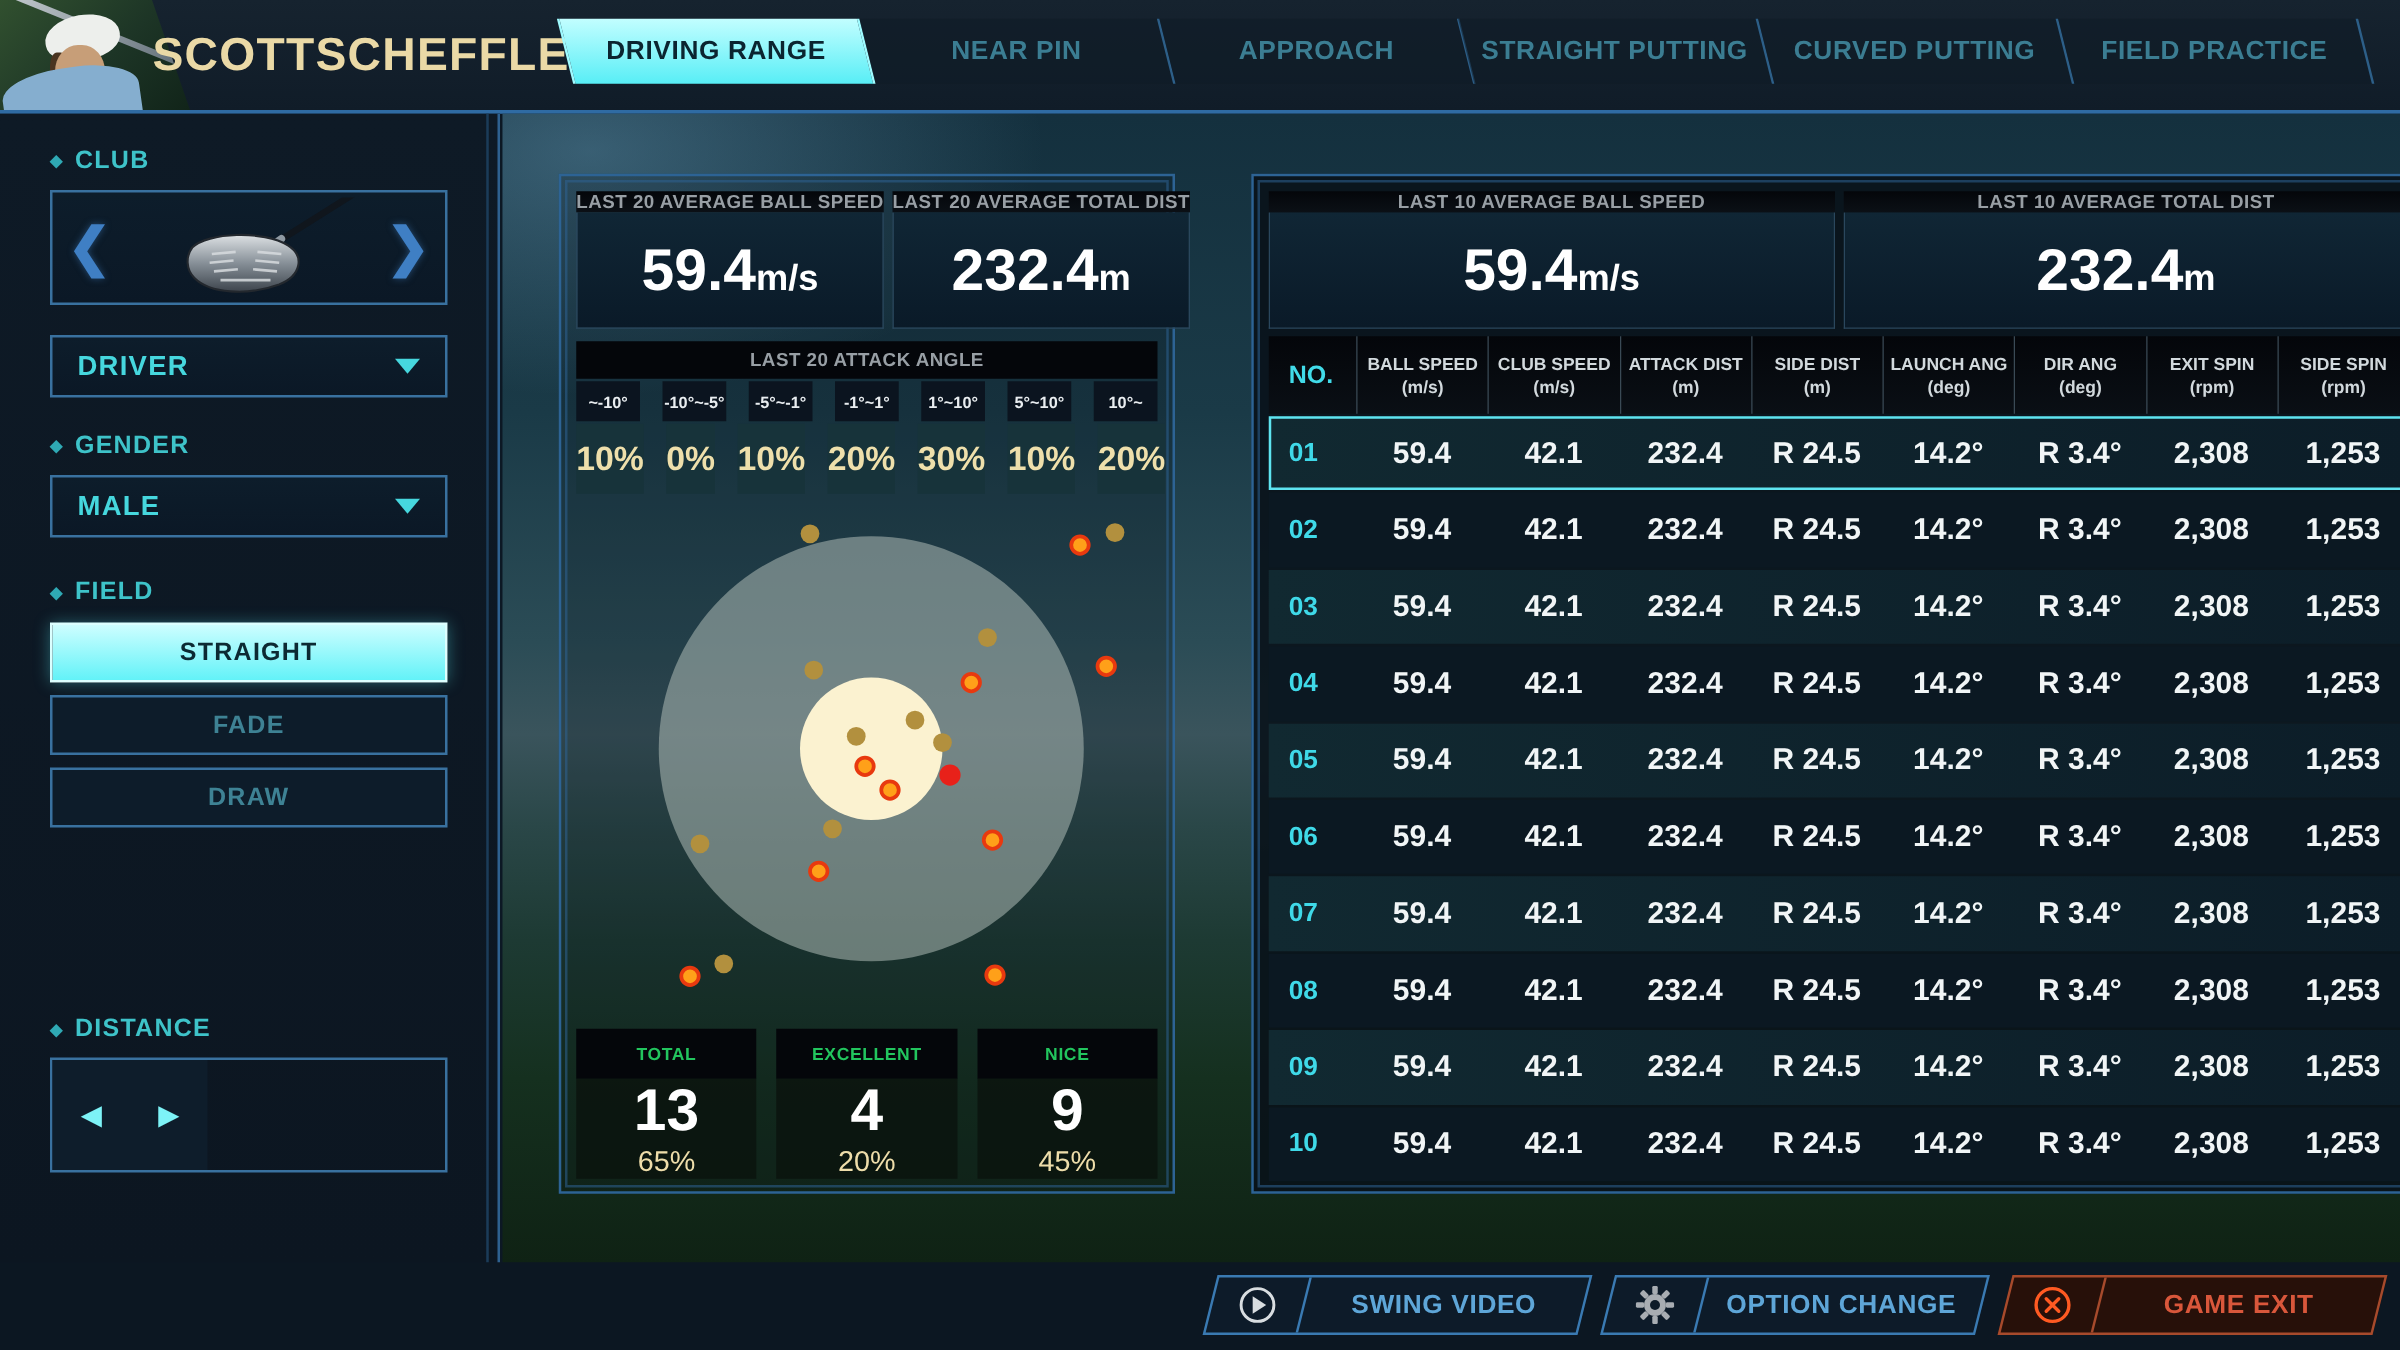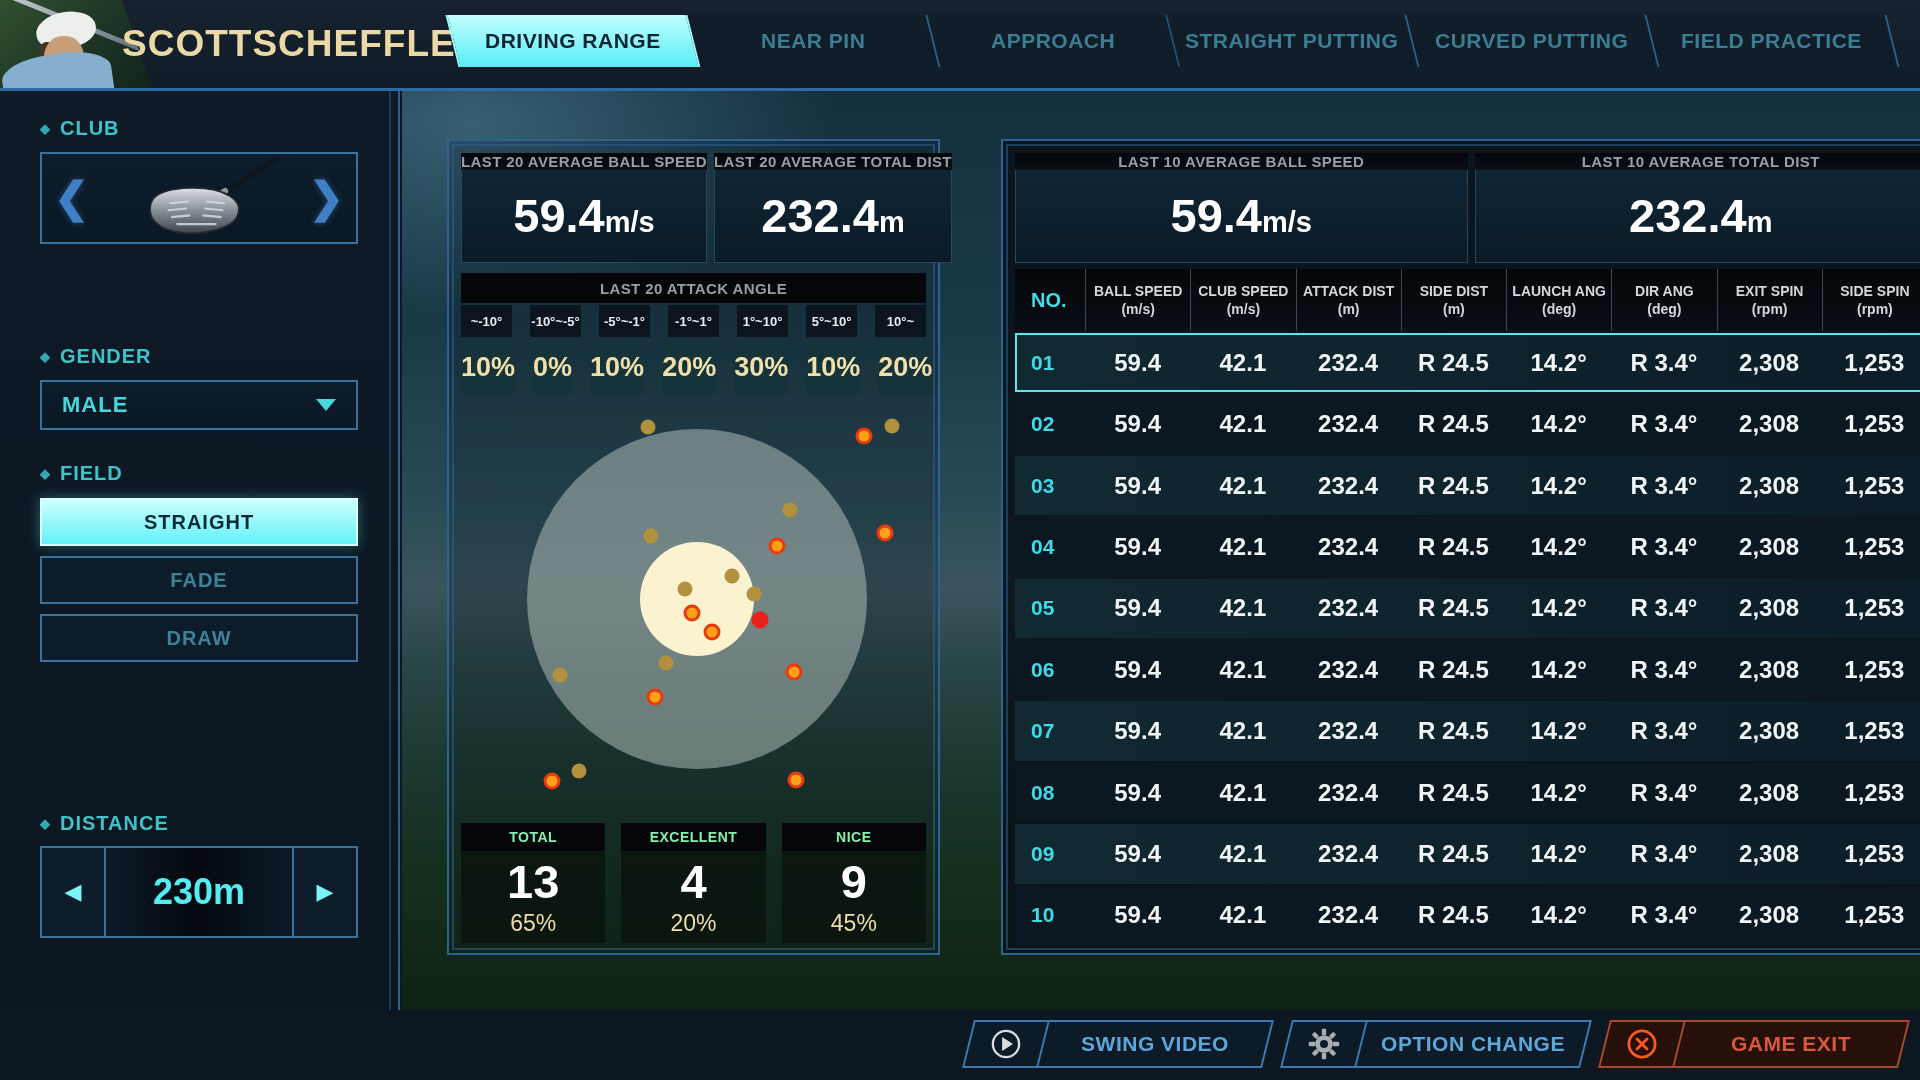--- a/index.html
+++ b/index.html
@@ -101,22 +101,22 @@
            background:rgba(174,188,183,.55);}
   .c-inner{position:absolute;left:179px;top:151px;width:114px;height:114px;border-radius:50%;background:#fbf2d0;}
   .dot{position:absolute;border-radius:50%;transform:translate(-50%,-50%);box-sizing:border-box;}
   .dot.gold{width:15px;height:15px;background:#b2903e;}
   .dot.orange{width:17px;height:17px;background:#ffa019;border:3px solid #e8390f;}
   .dot.red{width:17px;height:17px;background:#e8211a;}
 
   
   .summary{position:absolute;left:12px;right:12px;top:682px;height:120px;display:flex;gap:16px;}
   .sum-box{flex:1;display:flex;flex-direction:column;}
-  .sum-head{height:28px;background:#04060a;display:flex;align-items:center;justify-content:center;
-            color:#86efac;font-weight:bold;font-size:14px;letter-spacing:.5px;}
+  .sum-head{height:40px;background:#04060a;display:flex;align-items:center;justify-content:center;
+            color:#22c55e;font-weight:bold;font-size:14px;letter-spacing:.5px;}
   .sum-body{flex:1;background:rgba(10,18,13,.78);display:flex;flex-direction:column;
             align-items:center;justify-content:center;}
   .sum-count{color:#fff;font-size:47px;font-weight:bold;line-height:1;}
   .sum-pct{color:#eeddaa;font-size:23px;font-weight:normal;margin-top:5px;}
 
   
   .tbl-head{position:absolute;left:12px;right:12px;top:128px;height:62px;display:flex;
             background:linear-gradient(180deg,#04060a,#0a0f15);}
   .th{flex:1;display:flex;flex-direction:column;align-items:center;justify-content:center;
       color:#d2d9dd;font-weight:bold;font-size:14px;line-height:1.3;border-left:1px solid #39485322;
@@ -205,20 +205,24 @@
             <line x1="74" y1="60" x2="96" y2="58"></line>
             <line x1="78" y1="68" x2="100" y2="66"></line>
           <line x1="118" y1="50" x2="140" y2="52"></line>
             <line x1="116" y1="58" x2="138" y2="60"></line>
             <line x1="114" y1="66" x2="136" y2="68"></line>
           <line x1="84" y1="76" x2="130" y2="76"></line>
         </g>
       </svg>
       <span class="chev">❯</span>
     </div>
+    <div class="sbox dd dd-club">
+      <span class="val">DRIVER</span>
+      <span class="arr"></span>
+    </div>
 
     <div class="s-label lbl-gender">
       <span class="dmd">◆</span>
       <span>GENDER</span>
     </div>
     <div class="sbox dd dd-gender">
       <span class="val">MALE</span>
       <span class="arr"></span>
     </div>
 
@@ -231,21 +235,20 @@
         <div class="field-btn" style="top: 465px;">FADE</div>
         <div class="field-btn" style="top: 523px;">DRAW</div>
       </div>
 
     <div class="s-label lbl-dist">
       <span class="dmd">◆</span>
       <span>DISTANCE</span>
     </div>
     <div class="stepper">
       <div class="step-btn">◀</div>
-      <div class="step-val">230m</div>
       <div class="step-btn">▶</div>
     </div>
   </aside>
 
   <section class="panel panel-mid">
     <div class="stat-row">
       <div class="stat-box">
         <div class="stat-head">LAST 20 AVERAGE BALL SPEED</div>
         <div class="stat-val">
           <span class="num">59.4</span>

